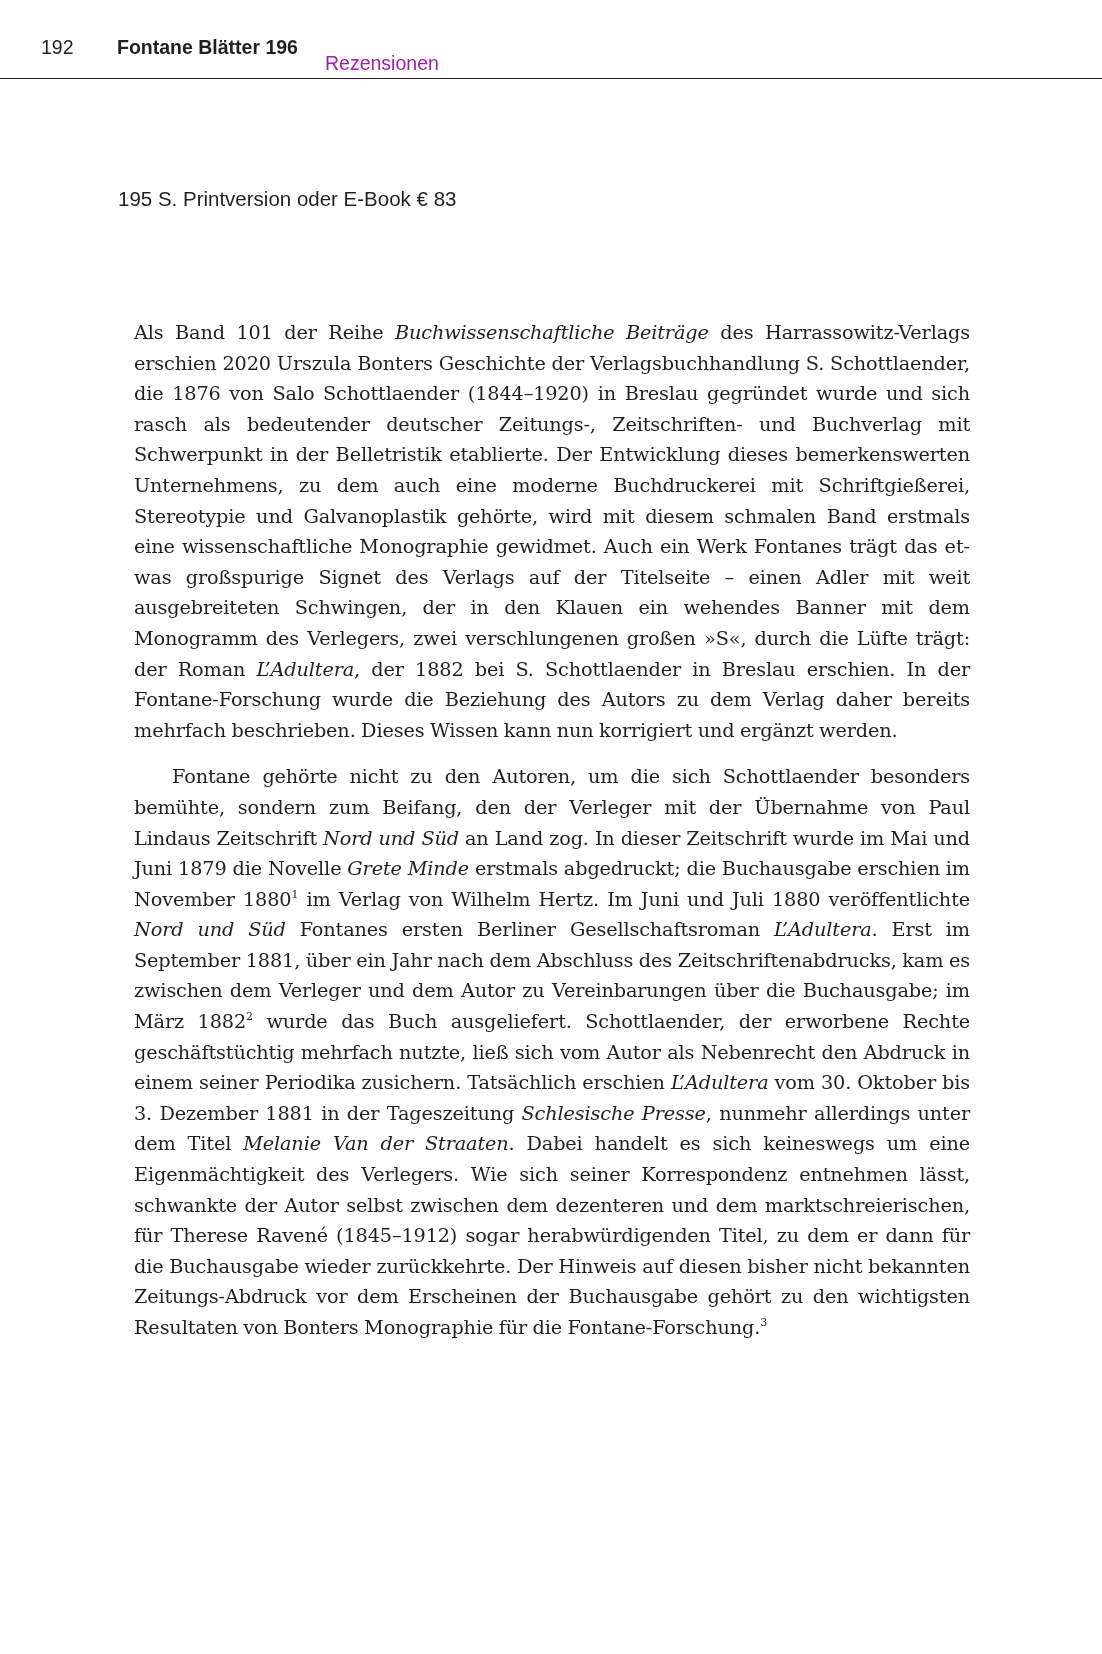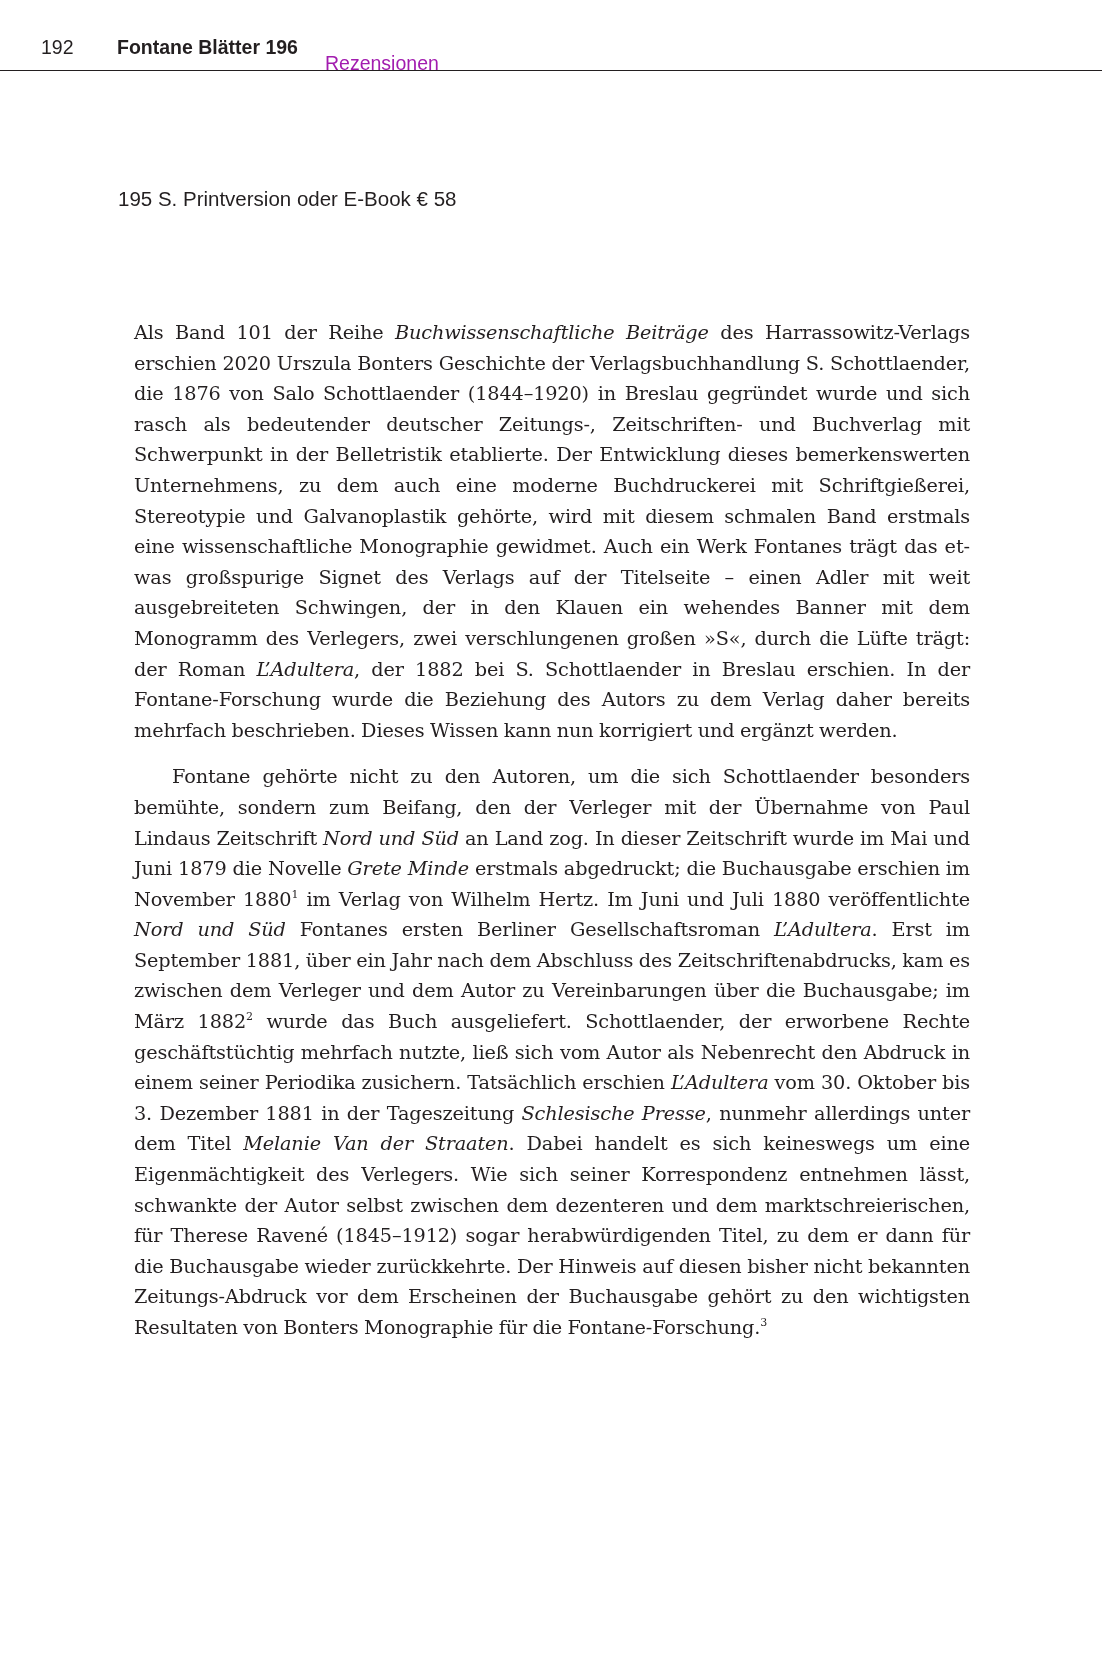--- a/index.html
+++ b/index.html
@@ -12,21 +12,21 @@
       height: 1654px;
       position: relative;
       overflow: hidden;
       color: #231f20;
     }
     .running-head {
       position: absolute;
       left: 0;
       top: 0;
       width: 1102px;
-      height: 71px;
+      height: 79px;
       border-bottom: 1.5px solid #231f20;
       box-sizing: border-box;
       font-family: "Liberation Sans", sans-serif;
       font-size: 19.5px;
     }
     .running-head .page-num {
       position: absolute;
       left: 41px;
       top: 36px;
       color: #231f20;
@@ -87,19 +87,19 @@
 </head>
 <body>
 
 <header class="running-head">
   <span class="page-num">192</span>
   <span class="journal">Fontane Blätter 196</span>
   <span class="section">Rezensionen</span>
 </header>
 
 <section class="citation">
-  <div>195 S. Printversion oder E-Book € 58</div>
+  <div>195 S. Printversion oder E-Book € 83</div>
 </section>
 
 <article class="body-text">
   <p><span>Als Band 101 der Reihe </span><em>Buchwissenschaftliche Beiträge</em><span> des Harrassowitz-Verlags erschien 2020 Urszula Bonters Geschichte der Verlagsbuchhand­lung S. Schottlaender, die 1876 von Salo Schottlaender (1844–1920) in Bres­lau gegründet wurde und sich rasch als bedeutender deutscher Zeitungs-, Zeitschriften- und Buchverlag mit Schwerpunkt in der Belletristik etablier­te. Der Entwicklung dieses bemerkenswerten Unternehmens, zu dem auch eine moderne Buchdruckerei mit Schriftgießerei, Stereotypie und Galvano­plastik gehörte, wird mit diesem schmalen Band erstmals eine wissen­schaftliche Monographie gewidmet. Auch ein Werk Fontanes trägt das et­was großspurige Signet des Verlags auf der Titelseite – einen Adler mit weit ausgebreiteten Schwingen, der in den Klauen ein wehendes Banner mit dem Monogramm des Verlegers, zwei verschlungenen großen »S«, durch die Lüfte trägt: der Roman </span><em>L’Adultera</em><span>, der 1882 bei S. Schottlaender in Breslau erschien. In der Fontane-Forschung wurde die Beziehung des Autors zu dem Verlag daher bereits mehrfach beschrieben. Dieses Wissen kann nun korrigiert und ergänzt werden.</span></p>
   <p class="indent"><span>Fontane gehörte nicht zu den Autoren, um die sich Schottlaender beson­ders bemühte, sondern zum Beifang, den der Verleger mit der Übernahme von Paul Lindaus Zeitschrift </span><em>Nord und Süd</em><span> an Land zog. In dieser Zeitschrift wurde im Mai und Juni 1879 die Novelle </span><em>Grete Minde</em><span> erstmals abgedruckt; die Buchausgabe erschien im November 1880</span><sup>1</sup><span> im Verlag von Wilhelm Hertz. Im Juni und Juli 1880 veröffentlichte </span><em>Nord und Süd</em><span> Fontanes ersten Berliner Gesellschaftsroman </span><em>L’Adultera</em><span>. Erst im September 1881, über ein Jahr nach dem Abschluss des Zeitschriftenabdrucks, kam es zwischen dem Verleger und dem Autor zu Vereinbarungen über die Buchausgabe; im März 1882</span><sup>2</sup><span> wurde das Buch ausgeliefert. Schottlaender, der erworbene Rechte geschäftstüchtig mehrfach nutzte, ließ sich vom Autor als Neben­recht den Abdruck in einem seiner Periodika zusichern. Tatsächlich er­schien </span><em>L’Adultera</em><span> vom 30. Oktober bis 3. Dezember 1881 in der Tageszeitung </span><em>Schlesische Presse</em><span>, nunmehr allerdings unter dem Titel </span><em>Melanie Van der Straaten</em><span>. Dabei handelt es sich keineswegs um eine Eigenmächtigkeit des Verlegers. Wie sich seiner Korrespondenz entnehmen lässt, schwankte der Autor selbst zwischen dem dezenteren und dem marktschreierischen, für Therese Ravené (1845–1912) sogar herabwürdigenden Titel, zu dem er dann für die Buchausgabe wieder zurückkehrte. Der Hinweis auf diesen bisher nicht bekannten Zeitungs-Abdruck vor dem Erscheinen der Buchausgabe gehört zu den wichtigsten Resultaten von Bonters Monographie für die Fontane-Forschung.</span><sup>3</sup></p>
 </article>
 
 </body></html>

